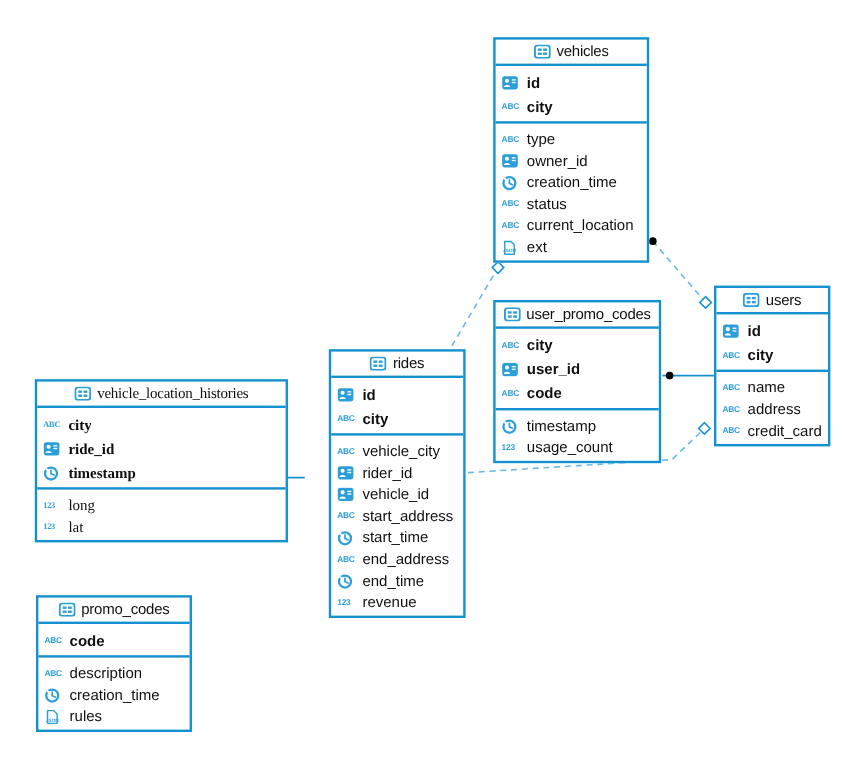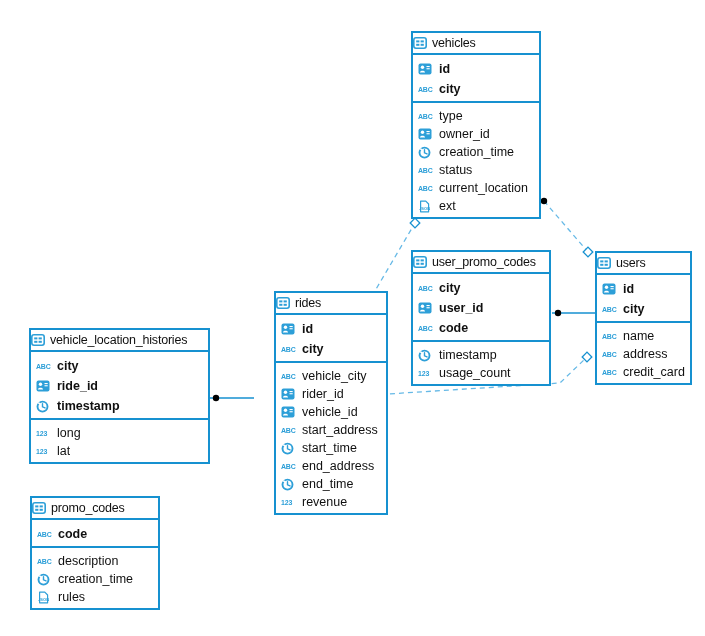--- a/index.html
+++ b/index.html
@@ -1,19 +1,19 @@
 <!DOCTYPE html>
 <html style="--accent: #1691d0; --iconblue: #2d9fd8;"><head>
 <meta charset="utf-8">
 <style>
   html,body{margin:0;padding:0;background:#fff;font-family:"Liberation Sans",sans-serif;}
   #canvas{position:relative;width:705px;height:636px;background:#ffffff;overflow:hidden;}
   #wires{position:absolute;left:0;top:0;width:705px;height:636px;pointer-events:none;z-index:1;}
   .tbl{position:absolute;background:#fff;border:2px solid var(--accent,#1691d0);z-index:2;box-sizing:border-box;}
-  .hdr{height:20px;display:flex;align-items:center;gap:5px;
+  .hdr{height:20px;display:flex;align-items:center;justify-content:center;gap:5px;
        border-bottom:2px solid var(--accent,#1691d0);font-size:12.5px;letter-spacing:-0.2px;color:#101010;}
   .sec{padding:4px 0 2px;}
   .sec.pk{border-bottom:2px solid var(--accent,#1691d0);}
   .row{display:flex;align-items:center;gap:4px;padding-left:5px;font-size:12.5px;color:#101010;white-space:nowrap;}
   .sec.pk .row{height:20px;font-weight:700;}
   .sec.bd .row{height:18px;}
   .ticon{flex:0 0 17px;width:17px;display:flex;align-items:center;justify-content:flex-start;}
   .hicon{flex:0 0 14px;width:14px;}
   .txt-icon{font-size:7px;font-weight:800;color:var(--iconblue,#2d9fd8);letter-spacing:-0.2px;line-height:1;}
   .ttl{overflow:hidden;}
@@ -184,21 +184,21 @@
     <span class="cname">timestamp</span>
   </div>
         <div class="row">
     <span class="ticon">
             <span class="txt-icon">123</span>
           </span>
     <span class="cname">usage_count</span>
   </div>
      </div>
     </div>
-    <div class="tbl" style="left: 595px; top: 251px; width: 97px;">
+    <div class="tbl" style="left: 595px; top: 238px; width: 97px;">
       <div class="hdr">
        <span class="ticon hicon">
           <svg width="14" height="12" viewBox="0 0 14 12">
       <rect x="0.8" y="0.8" width="12.4" height="10.4" rx="2.2" fill="none" stroke="#2d9fd8" stroke-width="1.6"></rect>
       <rect x="3.2" y="3.4" width="3.2" height="2" fill="#2d9fd8"></rect>
             <rect x="7.6" y="3.4" width="3.2" height="2" fill="#2d9fd8"></rect>
       <rect x="3.2" y="6.8" width="3.2" height="2" fill="#2d9fd8"></rect>
             <rect x="7.6" y="6.8" width="3.2" height="2" fill="#2d9fd8"></rect>
     </svg>
         </span>
@@ -342,21 +342,21 @@
     <span class="cname">end_time</span>
   </div>
         <div class="row">
     <span class="ticon">
             <span class="txt-icon">123</span>
           </span>
     <span class="cname">revenue</span>
   </div>
      </div>
     </div>
-    <div class="tbl" style="left: 29px; top: 328px; width: 181px;">
+    <div class="tbl" style="left: 29px; top: 316px; width: 211px; font-family: Liberation Serif, serif;">
       <div class="hdr">
        <span class="ticon hicon">
           <svg width="14" height="12" viewBox="0 0 14 12">
       <rect x="0.8" y="0.8" width="12.4" height="10.4" rx="2.2" fill="none" stroke="#2d9fd8" stroke-width="1.6"></rect>
       <rect x="3.2" y="3.4" width="3.2" height="2" fill="#2d9fd8"></rect>
             <rect x="7.6" y="3.4" width="3.2" height="2" fill="#2d9fd8"></rect>
       <rect x="3.2" y="6.8" width="3.2" height="2" fill="#2d9fd8"></rect>
             <rect x="7.6" y="6.8" width="3.2" height="2" fill="#2d9fd8"></rect>
     </svg>
         </span>

